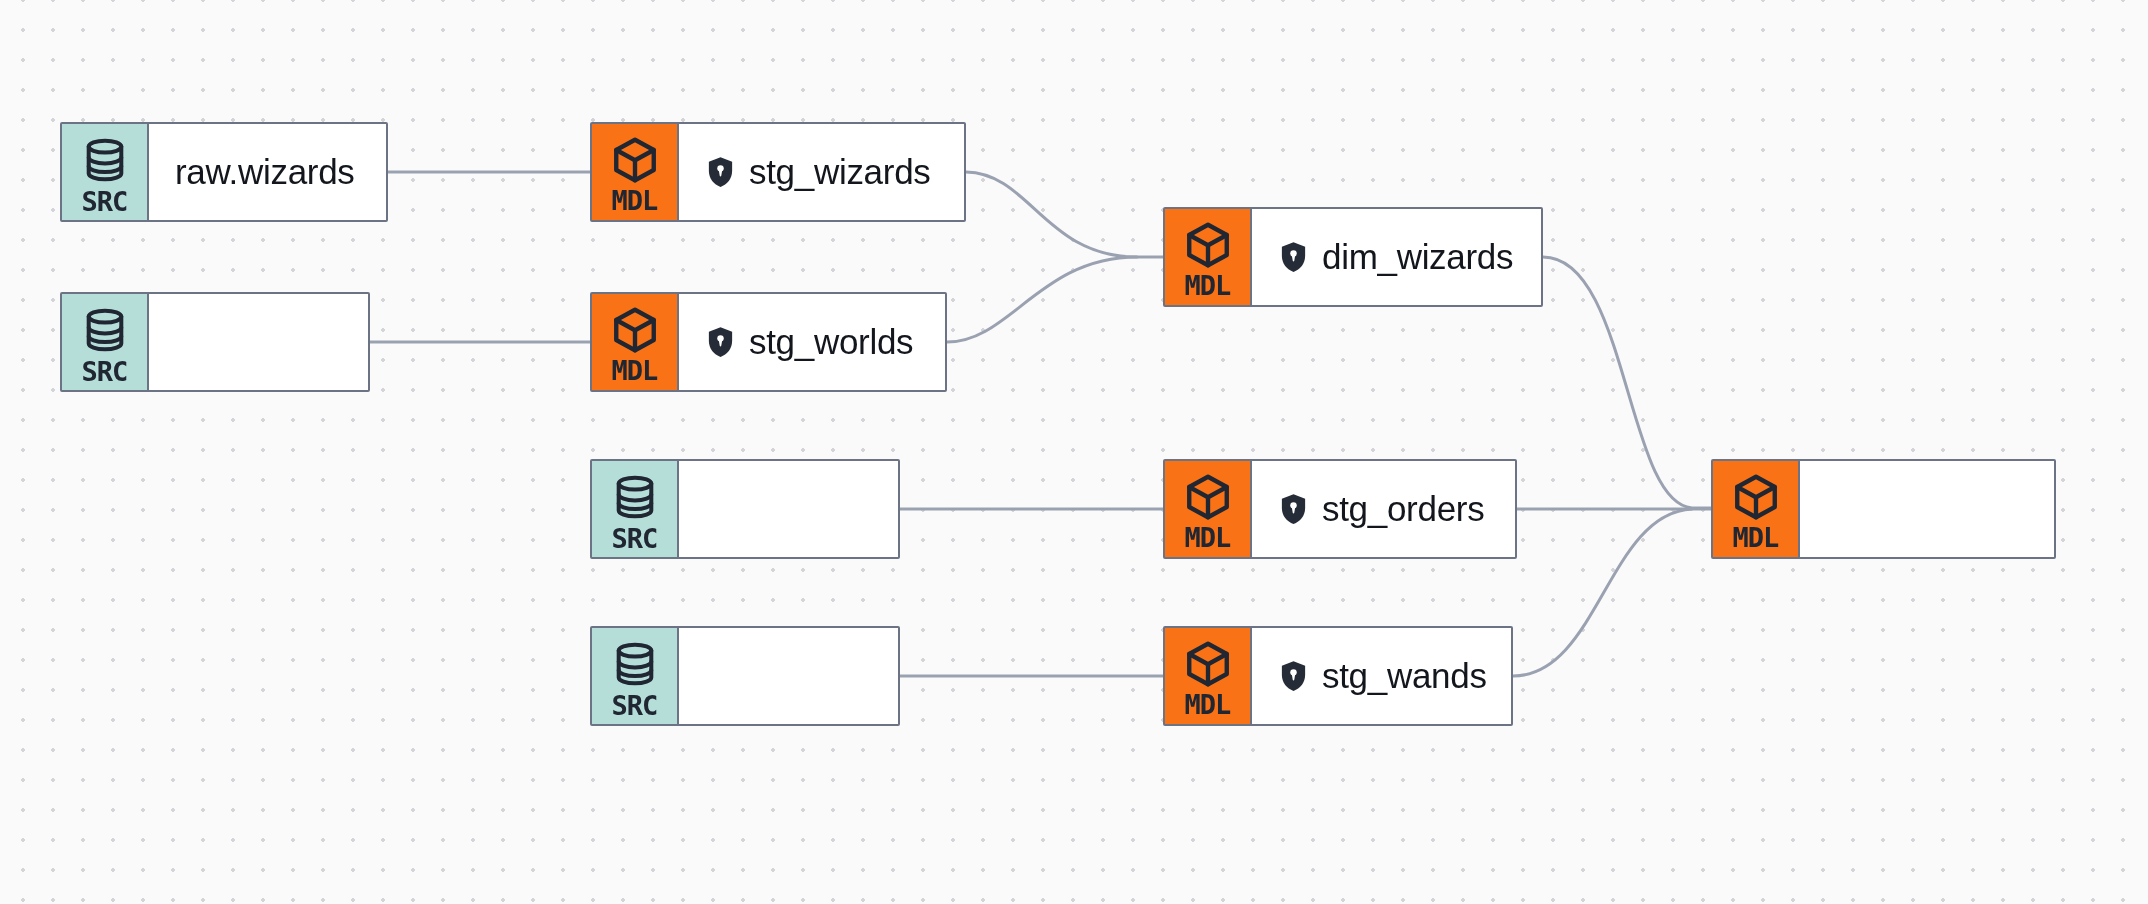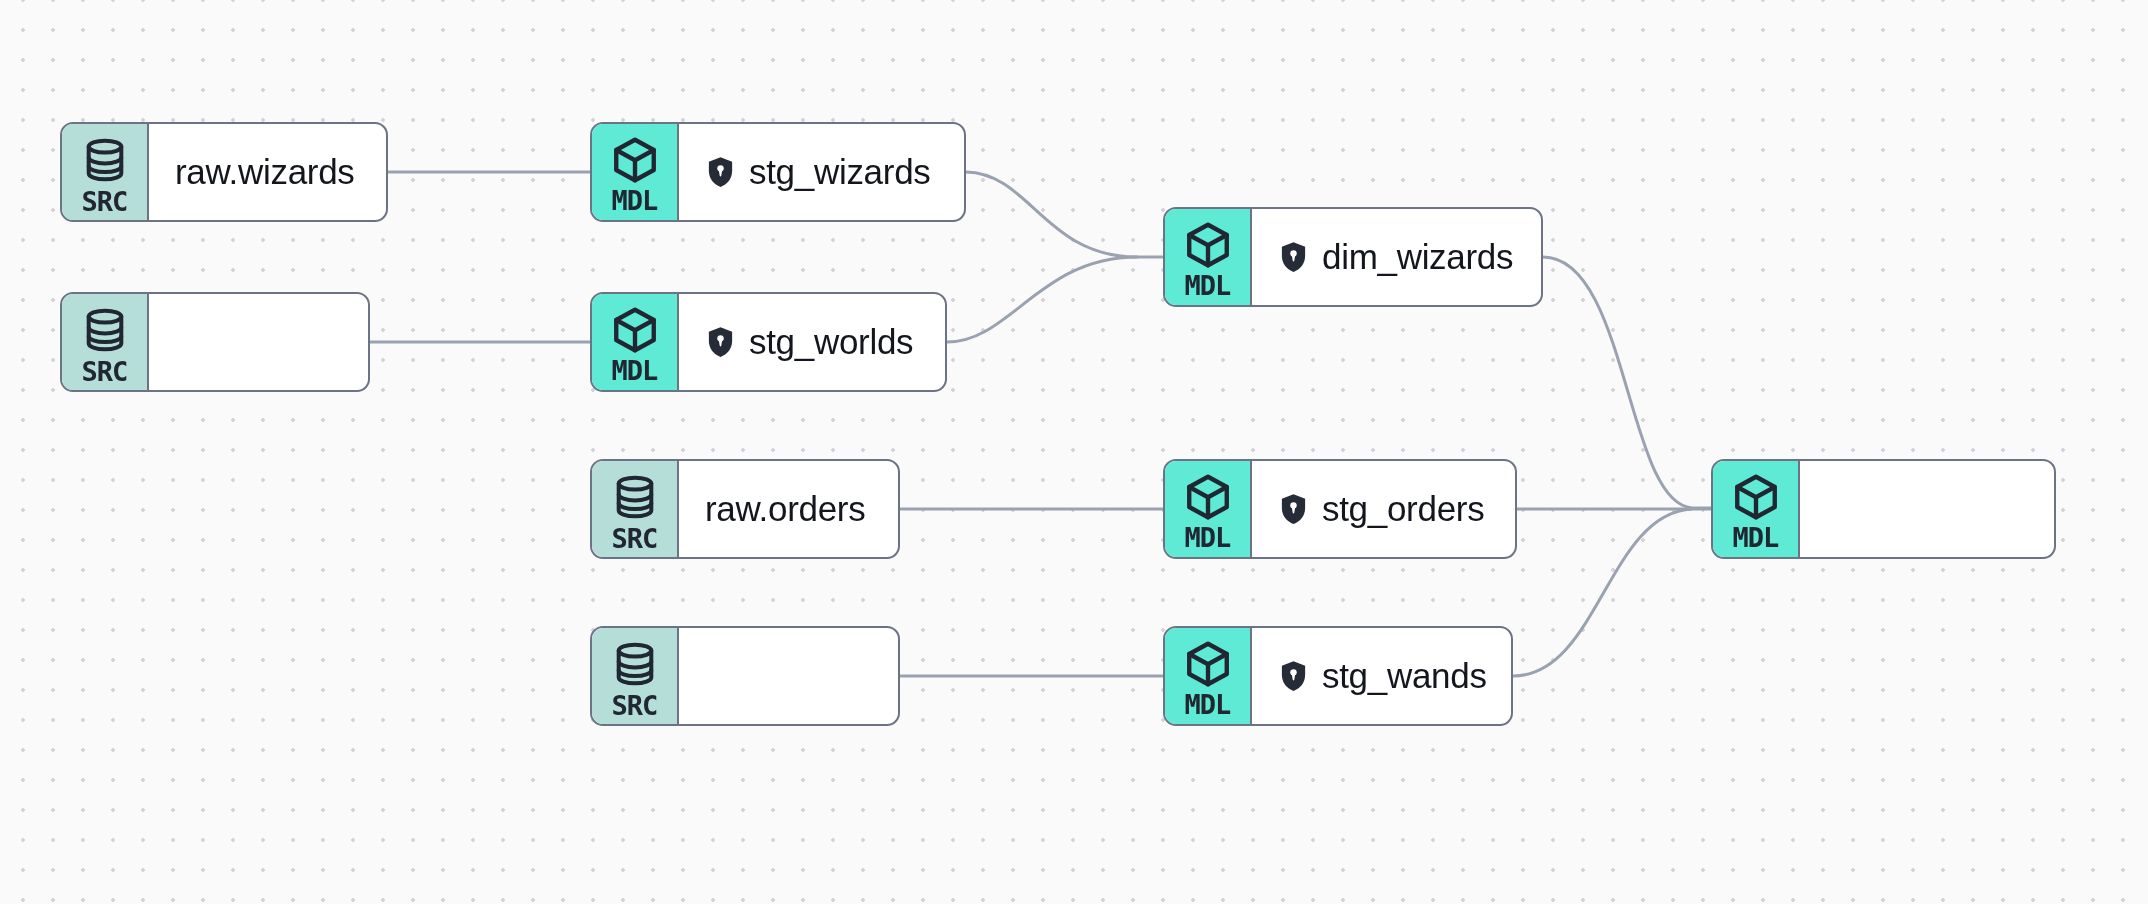--- a/index.html
+++ b/index.html
@@ -14,34 +14,34 @@
   }
   .canvas{position:relative;width:2148px;height:904px;}
   svg.edge-layer{position:absolute;left:0;top:0;z-index:1;}
   .edge{fill:none;stroke:#9aa1b0;stroke-width:3;stroke-linecap:round;}
 
   .node{
     position:absolute;z-index:2;height:100px;
     display:flex;align-items:stretch;
     background:#ffffff;
     border:2.5px solid #6b7385;
-    border-radius:13px;
+    border-radius:2px;
     box-sizing:border-box;
     overflow:hidden;
     cursor:pointer;
   }
   .badge{
     width:85px;flex:0 0 85px;
     border-right:2.5px solid #6b7385;
     display:flex;flex-direction:column;
     align-items:center;justify-content:center;
     gap:2px;padding-top:4px;
   }
   .node.src .badge{background:#b5ded9;}
-  .node.mdl .badge{background:#5eead4;}
+  .node.mdl .badge{background:#f97316;}
   .badge-label{
     font-family:"DejaVu Sans Mono",monospace;
     font-size:27px;font-weight:700;
     color:#202733;line-height:1;letter-spacing:-1px;
   }
   .body{
     flex:1;display:flex;align-items:center;
     padding-left:26px;padding-right:23px;gap:13px;
   }
   .label{
@@ -116,23 +116,20 @@
       <span class="type-icon">
         <svg width="46" height="52" viewBox="0 0 24 24" fill="none" stroke="#202733" stroke-width="2.1" stroke-linecap="round" stroke-linejoin="round">
           <ellipse cx="12" cy="5" rx="8.5" ry="3.1"></ellipse>
           <path d="M3.5 5v14c0 1.7 3.8 3.1 8.5 3.1s8.5-1.4 8.5-3.1V5"></path>
           <path d="M3.5 10.7c0 1.7 3.8 3.1 8.5 3.1s8.5-1.4 8.5-3.1"></path>
           <path d="M3.5 15.2c0 1.7 3.8 3.1 8.5 3.1s8.5-1.4 8.5-3.1"></path>
         </svg>
       </span>
       <span class="badge-label">SRC</span>
     </div>
-    <div class="body">
-      <span class="label">raw.orders</span>
-    </div>
   </div>
 
   <div class="node src" id="n3">
     <div class="badge">
       <span class="type-icon">
         <svg width="46" height="52" viewBox="0 0 24 24" fill="none" stroke="#202733" stroke-width="2.1" stroke-linecap="round" stroke-linejoin="round">
           <ellipse cx="12" cy="5" rx="8.5" ry="3.1"></ellipse>
           <path d="M3.5 5v14c0 1.7 3.8 3.1 8.5 3.1s8.5-1.4 8.5-3.1V5"></path>
           <path d="M3.5 10.7c0 1.7 3.8 3.1 8.5 3.1s8.5-1.4 8.5-3.1"></path>
           <path d="M3.5 15.2c0 1.7 3.8 3.1 8.5 3.1s8.5-1.4 8.5-3.1"></path>

